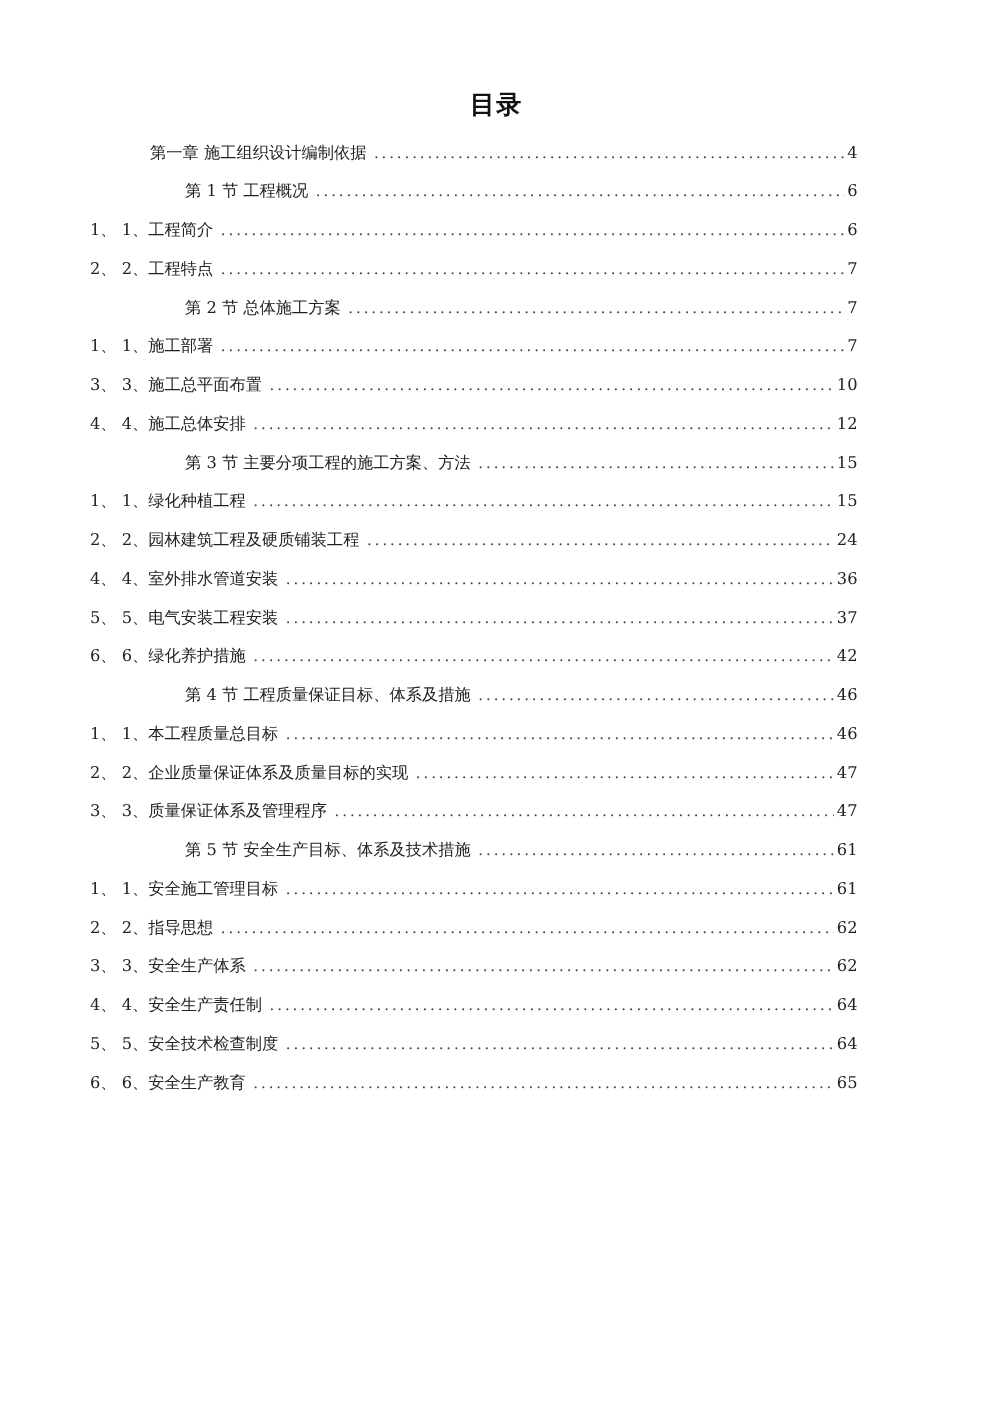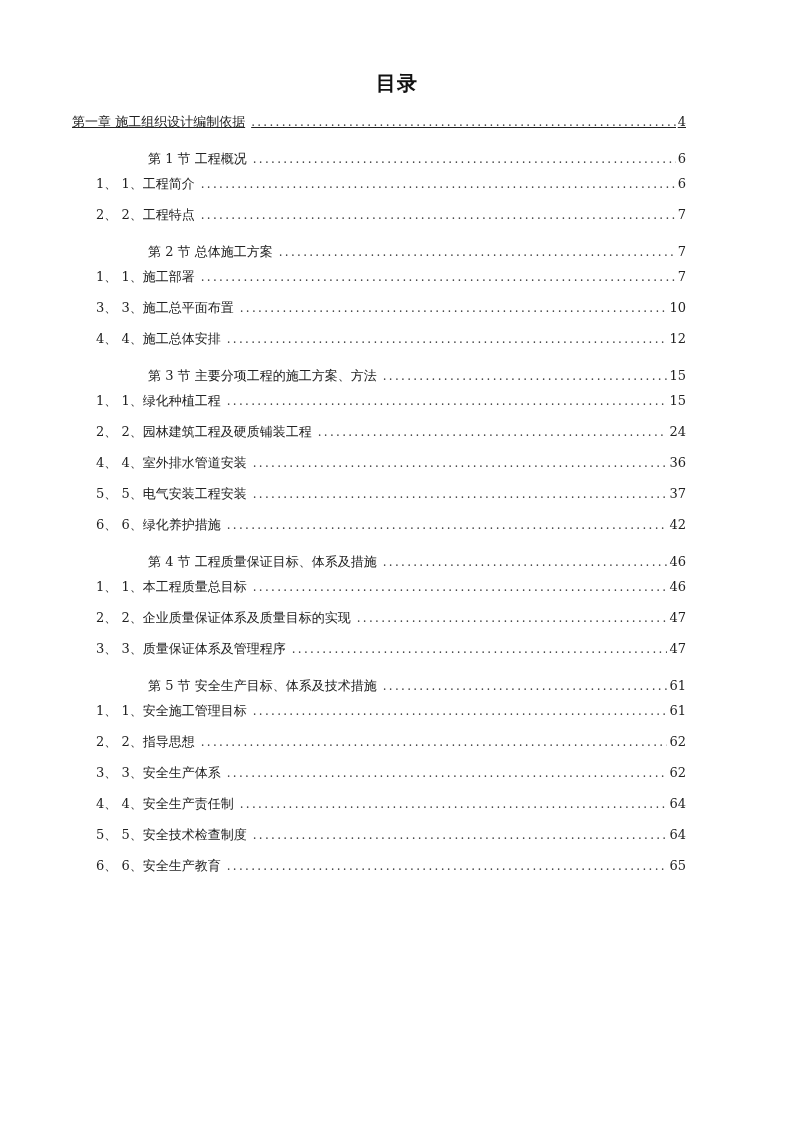--- a/index.html
+++ b/index.html
@@ -47,23 +47,23 @@
       display: flex;
       align-items: baseline;
       height: 31px;
       line-height: 20px;
       font-size: 13px;
       color: #222;
       box-sizing: border-box;
       padding-right: 108px;
       cursor: pointer;
     }
-    .toc-entry.level-1 { padding-left: 72px; text-decoration: underline; }
-    .toc-entry.level-2 { padding-left: 148px; align-items: center; }
-    .toc-entry.level-3 { padding-left: 96px; }
+    .toc-entry.level-1 { padding-left: 120px; }
+    .toc-entry.level-2 { padding-left: 148px; }
+    .toc-entry.level-3 { padding-left: 72px; }
     .toc-text {
       white-space: nowrap;
       flex: 0 0 auto;
     }
     .toc-leader {
       flex: 1 1 auto;
       overflow: hidden;
       white-space: nowrap;
       margin: 0 2px 0 6px;
       color: #444;

